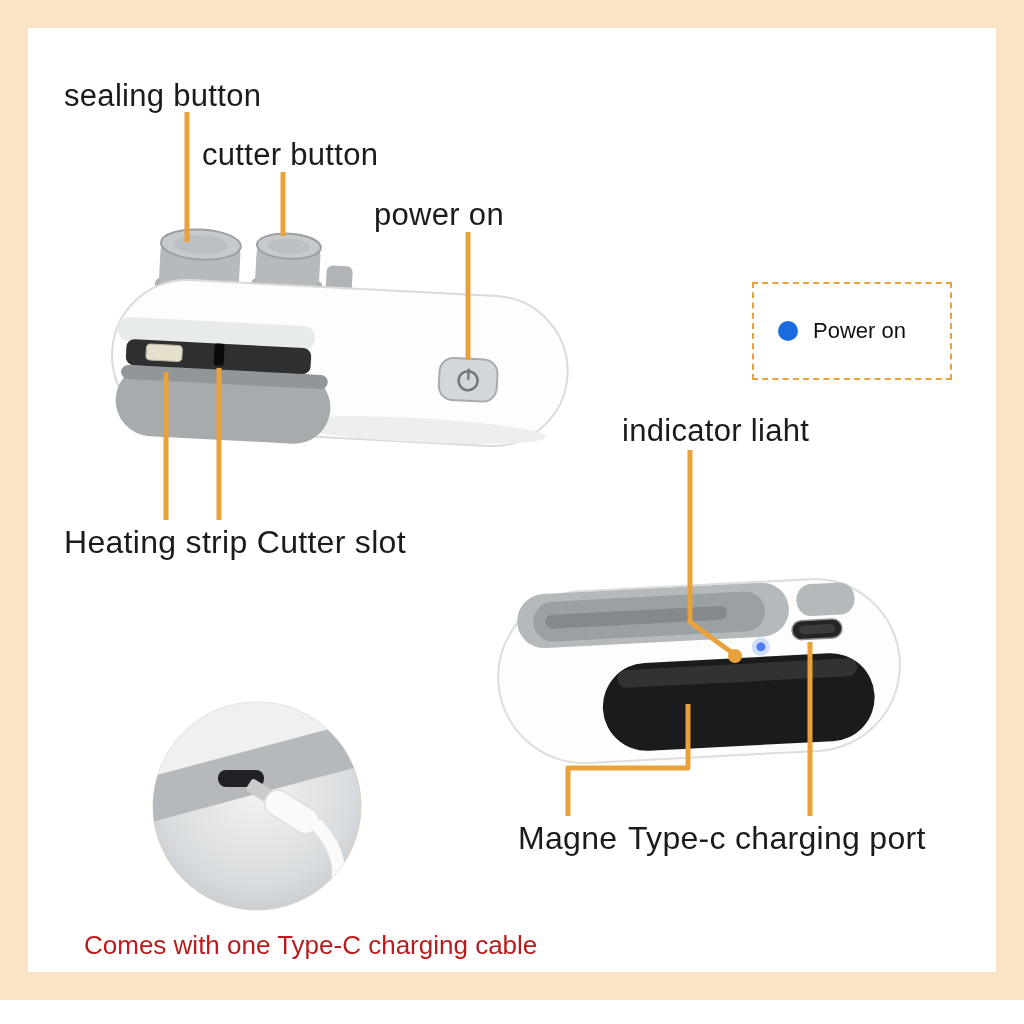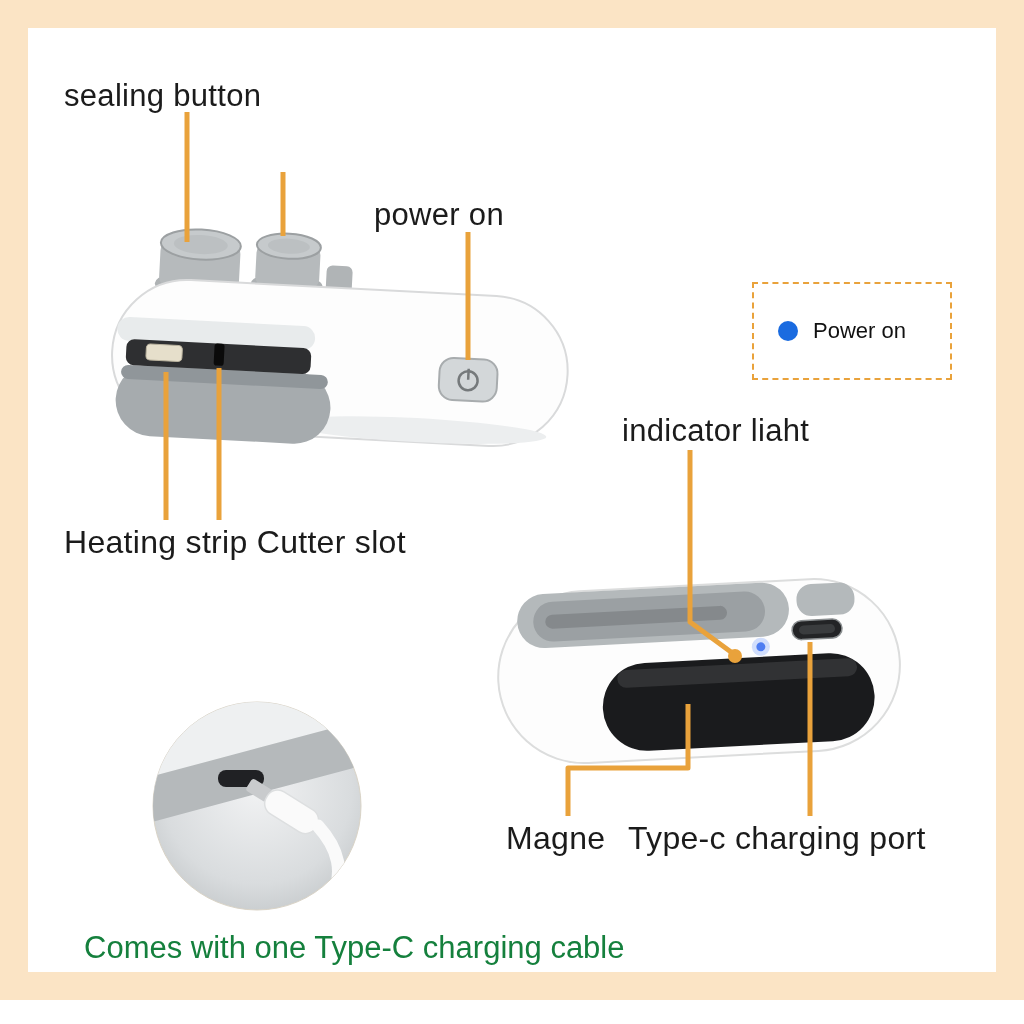--- a/index.html
+++ b/index.html
@@ -3,21 +3,21 @@
 <meta charset="utf-8">
 <style>
   * { margin:0; padding:0; box-sizing:border-box; }
   html,body { width:1024px; height:1024px; }
   body { font-family:"Liberation Sans", sans-serif; background:#fff; }
   .canvas { position:relative; width:1024px; height:1000px; background:#fbe4c5; overflow:hidden; }
   .inner { position:absolute; left:28px; top:28px; right:28px; bottom:28px; background:#ffffff; }
   svg.art { position:absolute; left:0; top:0; width:1024px; height:1024px; }
   .label { position:absolute; font-size:31px; color:#1b1b1b; white-space:nowrap; letter-spacing:.3px; }
   .label.big { font-size:32px; }
-  .caption { position:absolute; left:84px; top:930px; font-size:31px; color:#15803d; white-space:nowrap; }
+  .caption { position:absolute; left:84px; top:930px; font-size:26px; color:#b91c1c; white-space:nowrap; }
   .legend { position:absolute; left:752px; top:282px; width:200px; height:98px;
             border:2px dashed #e9a23b; background:#ffffff;
             display:flex; flex-direction:column; justify-content:center; gap:12px; padding-left:24px; }
   .legend-row { display:flex; align-items:center; gap:15px; }
   .dot { width:20px; height:20px; border-radius:50%; flex:0 0 auto; }
   .legend-text { font-size:22px; color:#111; }
 </style>
 </head>
 <body>
 
@@ -121,24 +121,25 @@
       <line x1="166" y1="372" x2="166" y2="520"></line>
       <line x1="219" y1="368" x2="219" y2="520"></line>
       <polyline points="690,450 690,622 731,652"></polyline>
       <polyline points="688,704 688,768 568,768 568,816"></polyline>
       <line x1="810" y1="642" x2="810" y2="816"></line>
     </g>
     <circle cx="735" cy="656" r="7" fill="#e9a23b"></circle>
   </svg>
 
   <div class="label" style="left:64px; top:78px;">sealing button</div>
+  <div class="label" style="left:202px; top:137px;">cutter button</div>
   <div class="label" style="left:374px; top:197px;">power on</div>
   <div class="label" style="left:622px; top:413px;">indicator liaht</div>
   <div class="label big" style="left:64px; top:524px;">Heating strip Cutter slot</div>
-  <div class="label big" style="left:506px; top:820px;">Magne</div>
+  <div class="label big" style="left:518px; top:820px;">Magne</div>
   <div class="label big" style="left:628px; top:820px;">Type-c charging port</div>
 
   <div class="legend">
     <div class="legend-row">
       <span class="dot" style="background: rgb(26, 107, 224);"></span>
       <span class="legend-text">Power on</span>
     </div>
   </div>
 
   <div class="caption">Comes with one Type-C charging cable</div>

